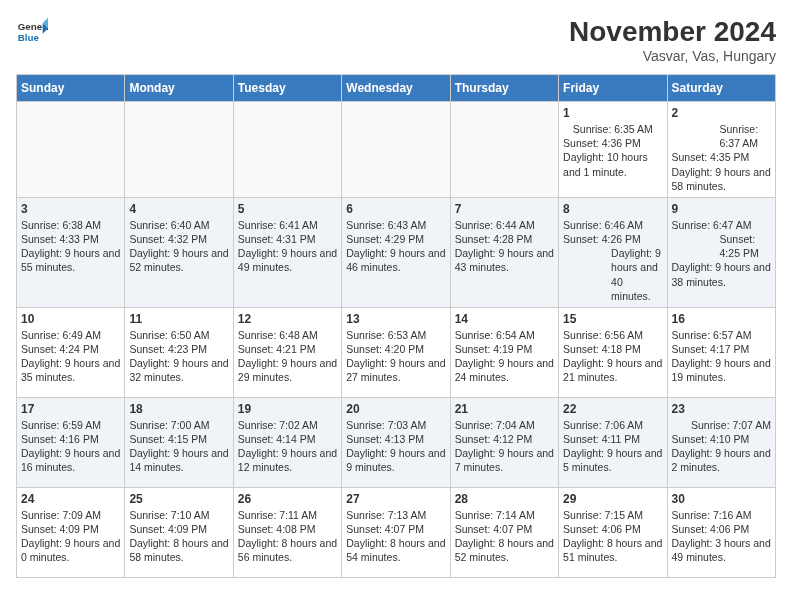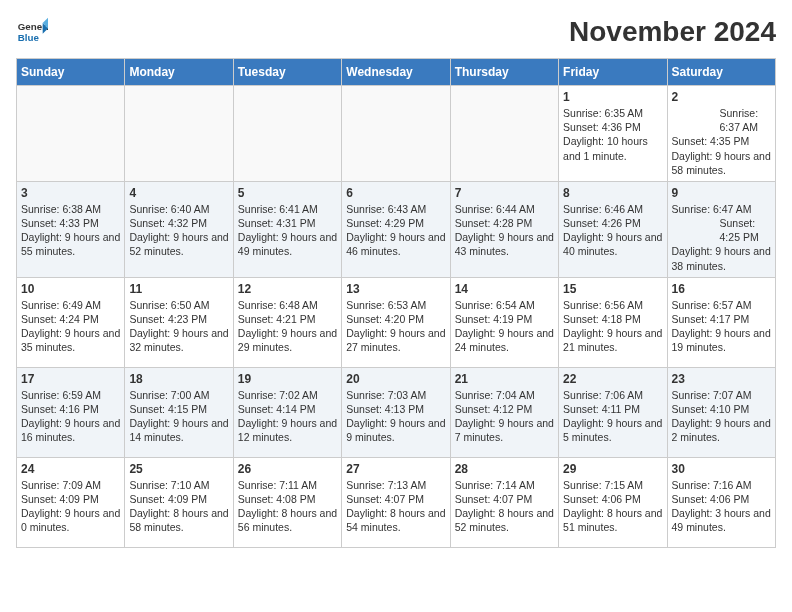--- a/index.html
+++ b/index.html
@@ -79,20 +79,21 @@
   <div class="logo">
     <svg class="logo-icon" viewBox="0 0 36 36">
       <text x="2" y="16" font-size="11" font-weight="bold" fill="#333" font-family="Arial">General</text>
       <text x="2" y="28" font-size="11" font-weight="bold" fill="#1a6faf" font-family="Arial">Blue</text>
       <polygon points="30,8 36,14 30,20" fill="#1a6faf"></polygon>
       <polygon points="30,8 36,2 36,14" fill="#5aaee0"></polygon>
     </svg>
   </div>
   <div class="title-block">
     <div class="month-title">November 2024</div>
+    <div class="location">Vasvar, Vas, Hungary</div>
   </div>
 </div>
 
 <table>
   <thead>
     <tr>
     <th>Sunday</th>
         <th>Monday</th>
         <th>Tuesday</th>
         <th>Wednesday</th>
@@ -103,21 +104,21 @@
   </thead>
   <tbody id="cal-body">
   <tr>
         <td class="empty-cell"></td>
         <td class="empty-cell"></td>
         <td class="empty-cell"></td>
         <td class="empty-cell"></td>
         <td class="empty-cell"></td>
         <td>
           <span class="day-num">1</span>
-          <div style="line-height: 1.35;">Sunrise: 6:35 AM</div>
+          <div style="line-height: 1.35; text-align: center;">Sunrise: 6:35 AM</div>
           <div style="line-height: 1.35;">Sunset: 4:36 PM</div>
           <div style="line-height: 1.35;">Daylight: 10 hours and 1 minute.</div>
         </td>
         <td>
           <span class="day-num">2</span>
           <div style="line-height: 1.35; padding-left: 48px;">Sunrise: 6:37 AM</div>
           <div style="line-height: 1.35;">Sunset: 4:35 PM</div>
           <div style="line-height: 1.35;">Daylight: 9 hours and 58 minutes.</div>
         </td>
       </tr>
@@ -149,21 +150,21 @@
         <td>
           <span class="day-num">7</span>
           <div style="line-height: 1.35;">Sunrise: 6:44 AM</div>
           <div style="line-height: 1.35;">Sunset: 4:28 PM</div>
           <div style="line-height: 1.35;">Daylight: 9 hours and 43 minutes.</div>
         </td>
         <td>
           <span class="day-num">8</span>
           <div style="line-height: 1.35;">Sunrise: 6:46 AM</div>
           <div style="line-height: 1.35;">Sunset: 4:26 PM</div>
-          <div style="line-height: 1.35;">Daylight: 9 hours and 40 minutes.</div>
+          <div style="line-height: 1.35; margin-left: 48px;">Daylight: 9 hours and 40 minutes.</div>
         </td>
         <td>
           <span class="day-num">9</span>
           <div style="line-height: 1.35;">Sunrise: 6:47 AM</div>
           <div style="line-height: 1.35; padding-left: 48px;">Sunset: 4:25 PM</div>
           <div style="line-height: 1.35;">Daylight: 9 hours and 38 minutes.</div>
         </td>
       </tr>
       <tr>
         <td>
@@ -241,21 +242,21 @@
           <div style="line-height: 1.35;">Daylight: 9 hours and 7 minutes.</div>
         </td>
         <td>
           <span class="day-num">22</span>
           <div style="line-height: 1.35;">Sunrise: 7:06 AM</div>
           <div style="line-height: 1.35;">Sunset: 4:11 PM</div>
           <div style="line-height: 1.35;">Daylight: 9 hours and 5 minutes.</div>
         </td>
         <td>
           <span class="day-num">23</span>
-          <div style="line-height: 1.35;">Sunrise: 7:07 AM</div>
+          <div style="line-height: 1.35; text-align: right;">Sunrise: 7:07 AM</div>
           <div style="line-height: 1.35;">Sunset: 4:10 PM</div>
           <div style="line-height: 1.35;">Daylight: 9 hours and 2 minutes.</div>
         </td>
       </tr>
       <tr>
         <td>
           <span class="day-num">24</span>
           <div style="line-height: 1.35;">Sunrise: 7:09 AM</div>
           <div style="line-height: 1.35;">Sunset: 4:09 PM</div>
           <div style="line-height: 1.35;">Daylight: 9 hours and 0 minutes.</div>

